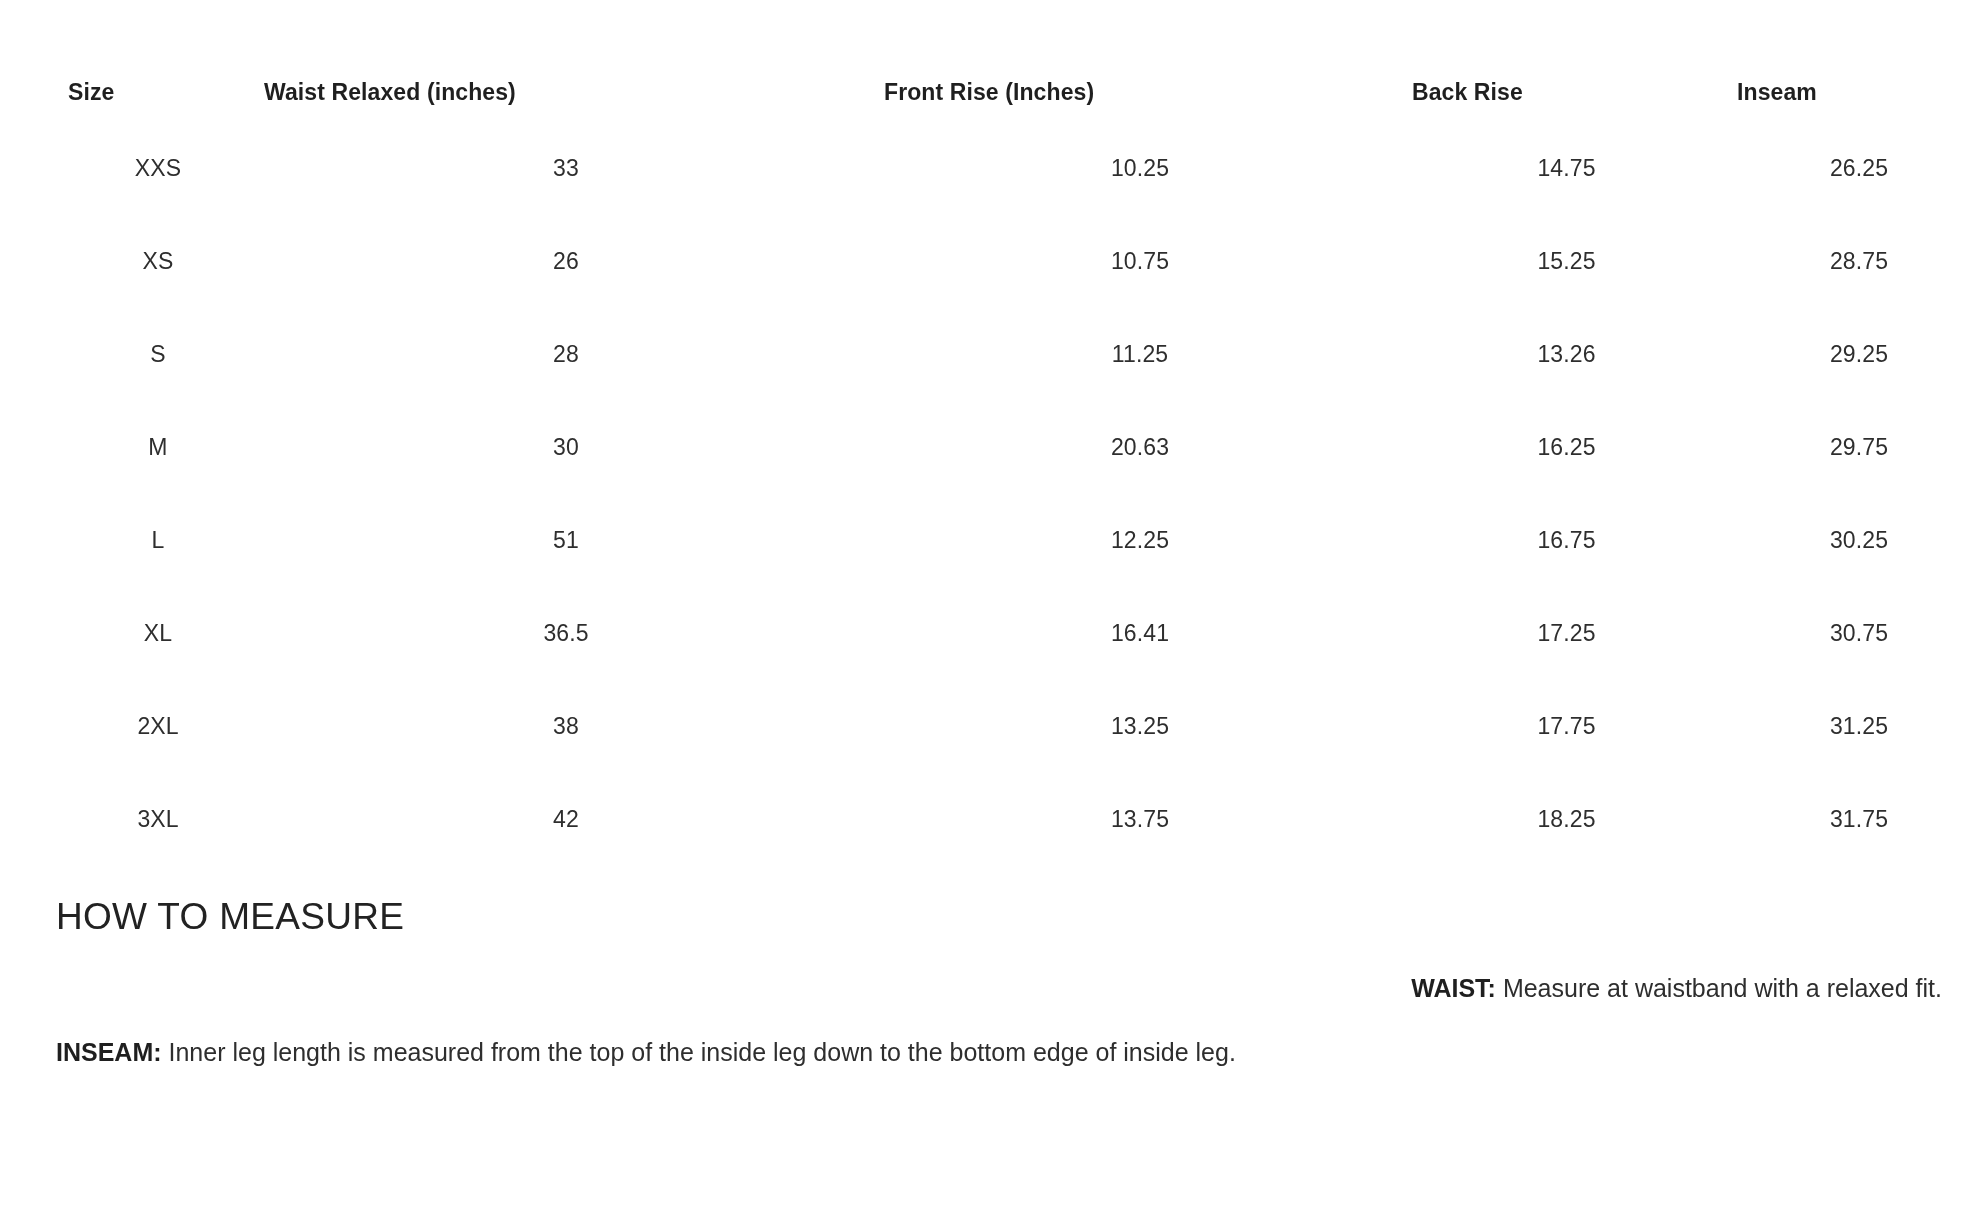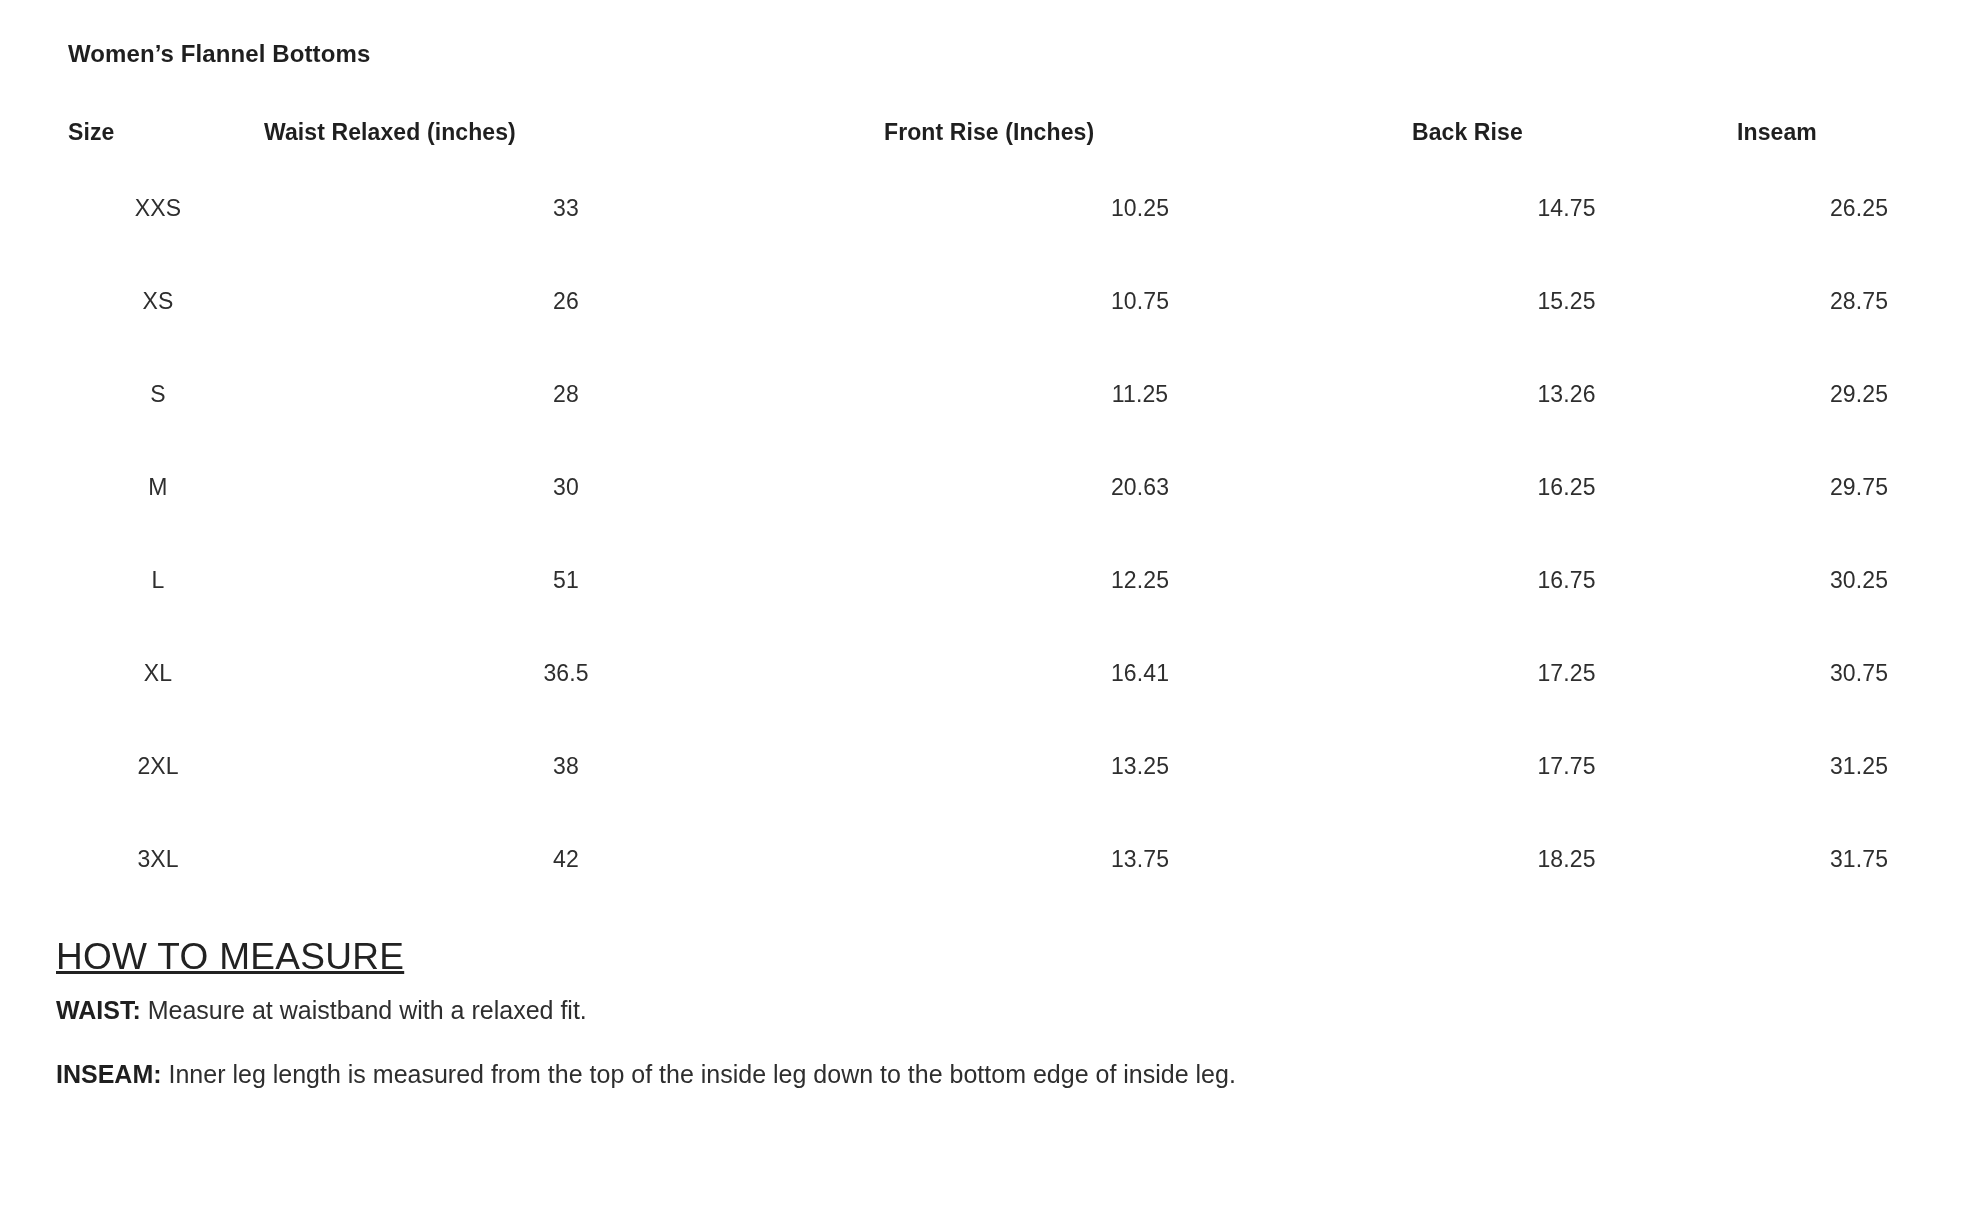--- a/index.html
+++ b/index.html
@@ -61,40 +61,38 @@
     letter-spacing: 0.1px;
   }
   table.size-table tbody tr:first-child td { padding-top: 4px; }
 
   .measure-heading {
     font-size: 37px;
     font-weight: normal;
     color: #222222;
     letter-spacing: 0.3px;
     margin: 30px 0 0 4px;
-    text-decoration: underline;
   }
   .measure-line {
     font-size: 25px;
     color: #2e2e2e;
     margin: 30px 0 0 4px;
     line-height: 1.35;
   }
   .measure-line .lbl {
     font-weight: bold;
     color: #1f1f1f;
   }
-  .measure-line:first-of-type { margin-top: 16px; }
+  .measure-line:first-of-type { margin-top: 34px; text-align: right; }
 </style>
 </head>
 <body>
 
 <div class="page">
 
-  <div class="table-title">Women’s Flannel Bottoms</div>
 
   <table class="size-table">
     <colgroup>
       <col class="c-size">
         <col class="c-waist">
         <col class="c-front">
         <col class="c-back">
         <col class="c-inseam">
     </colgroup>
     <thead>

